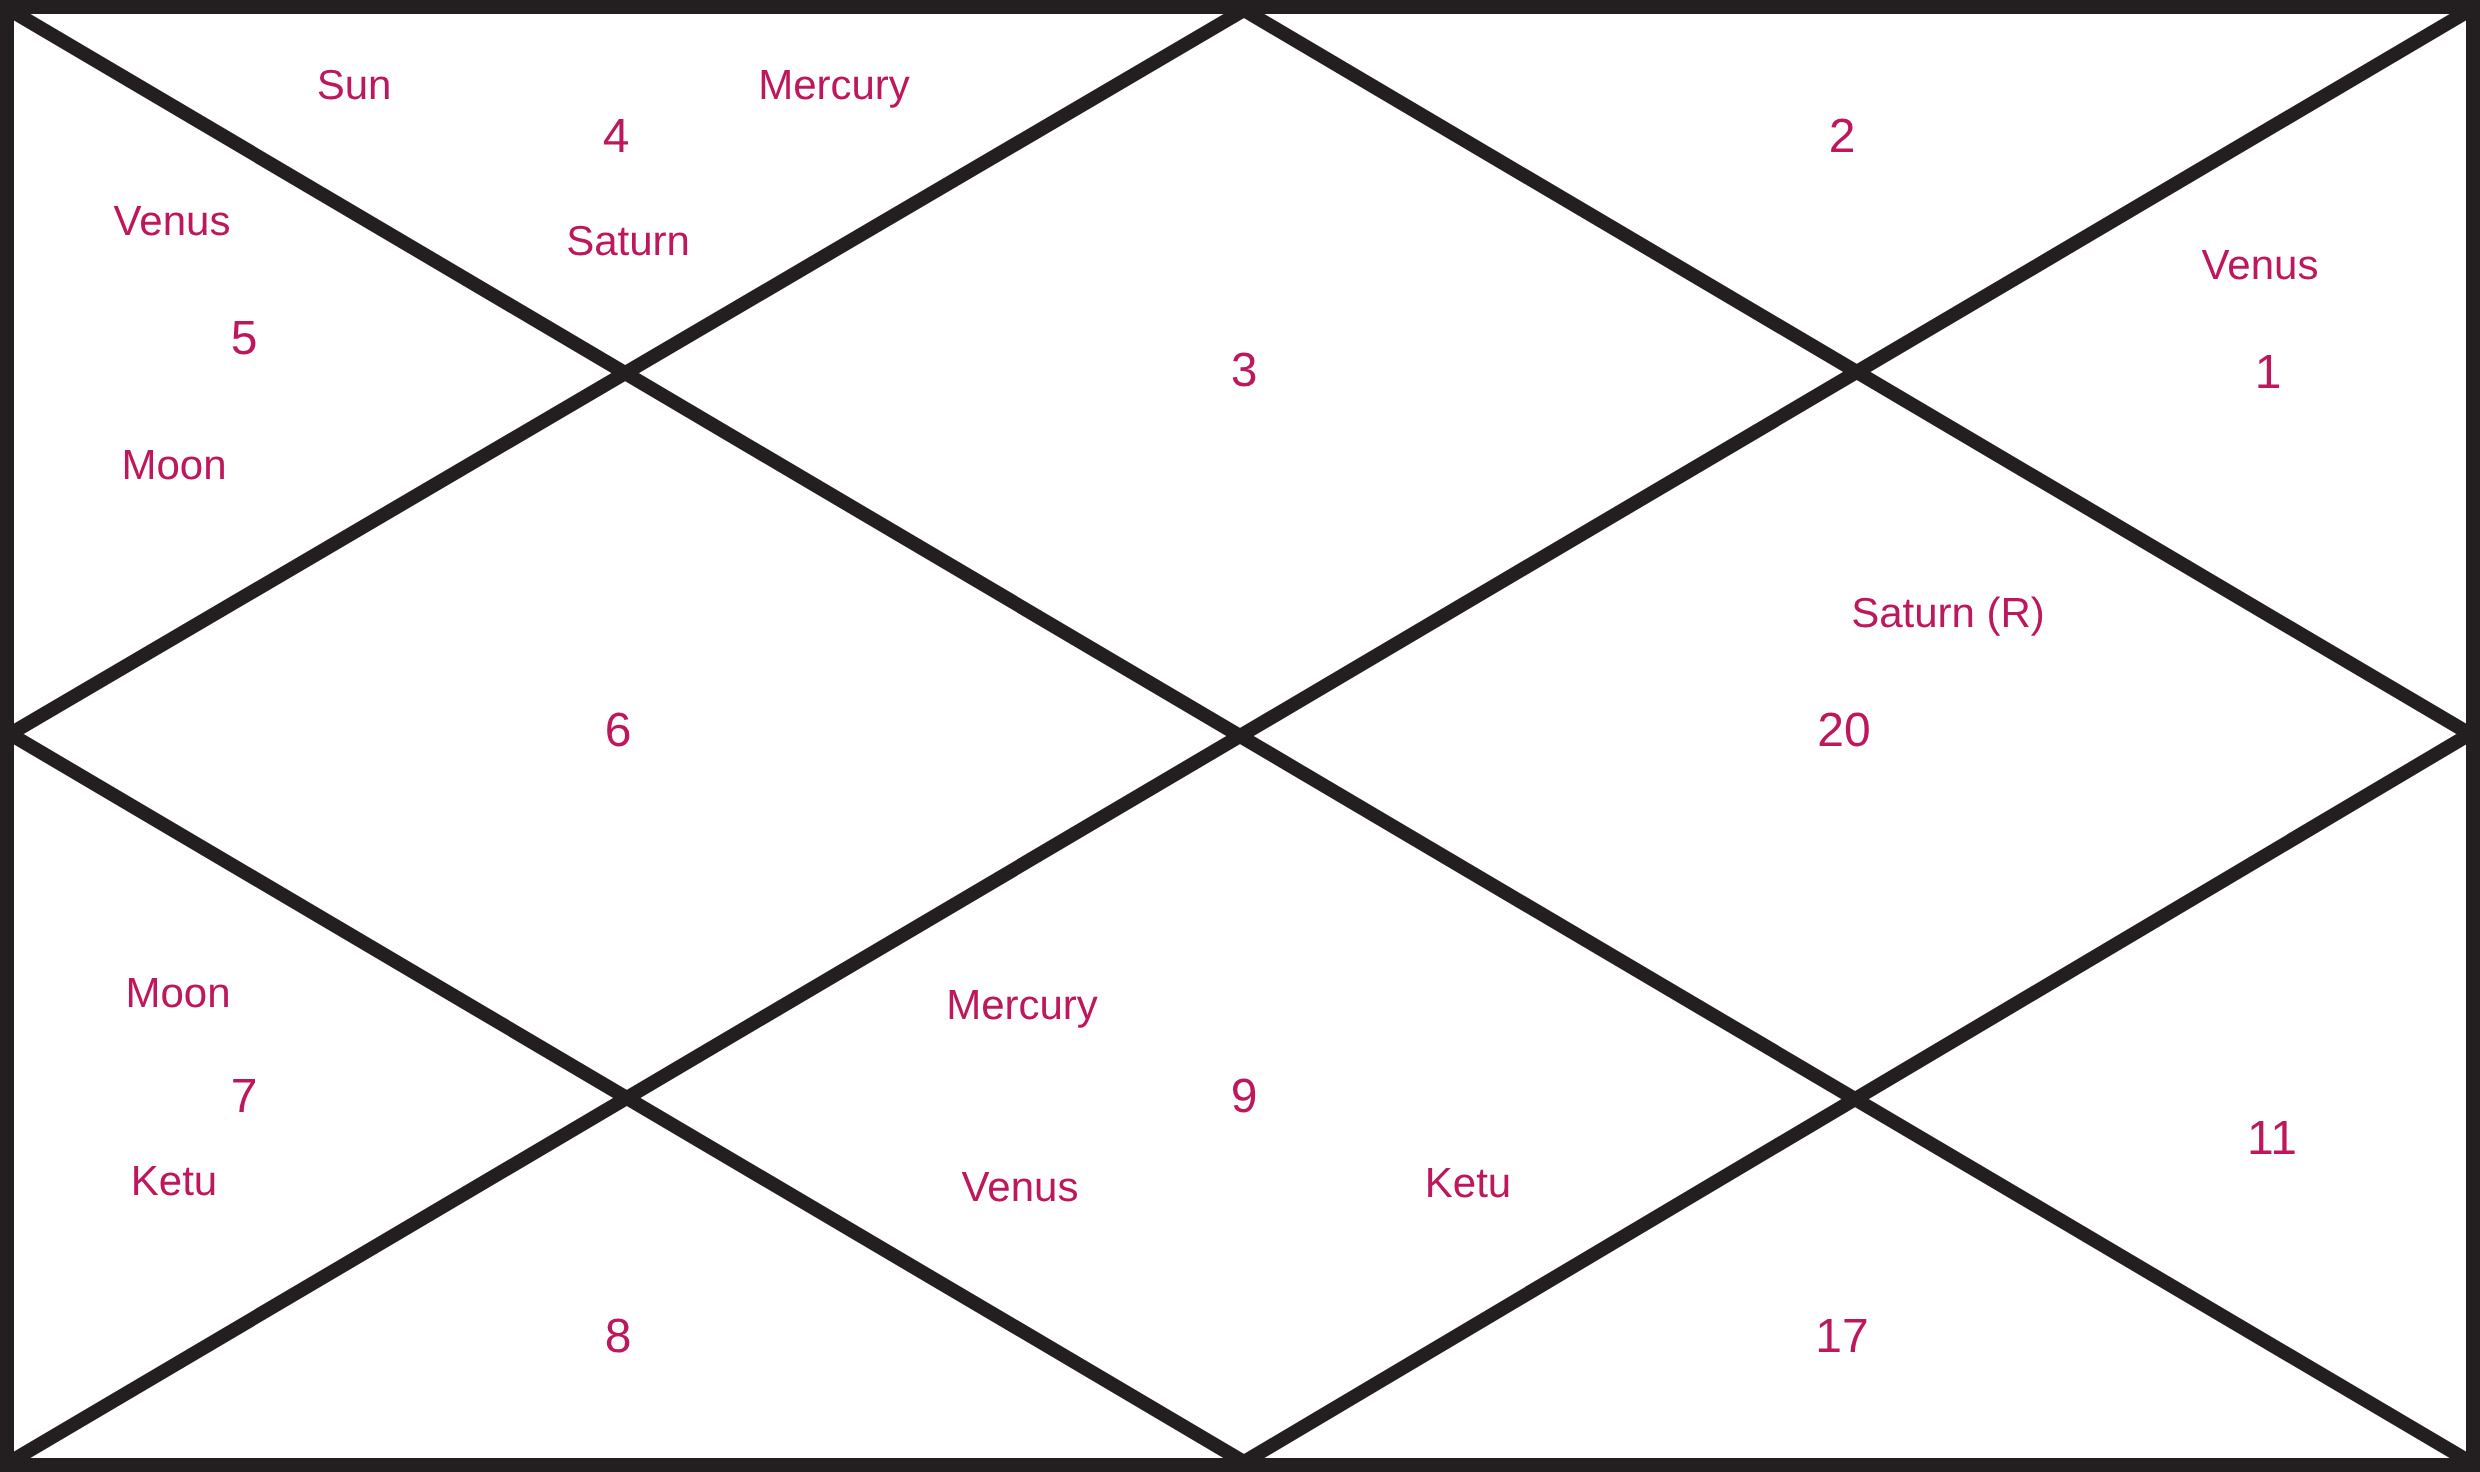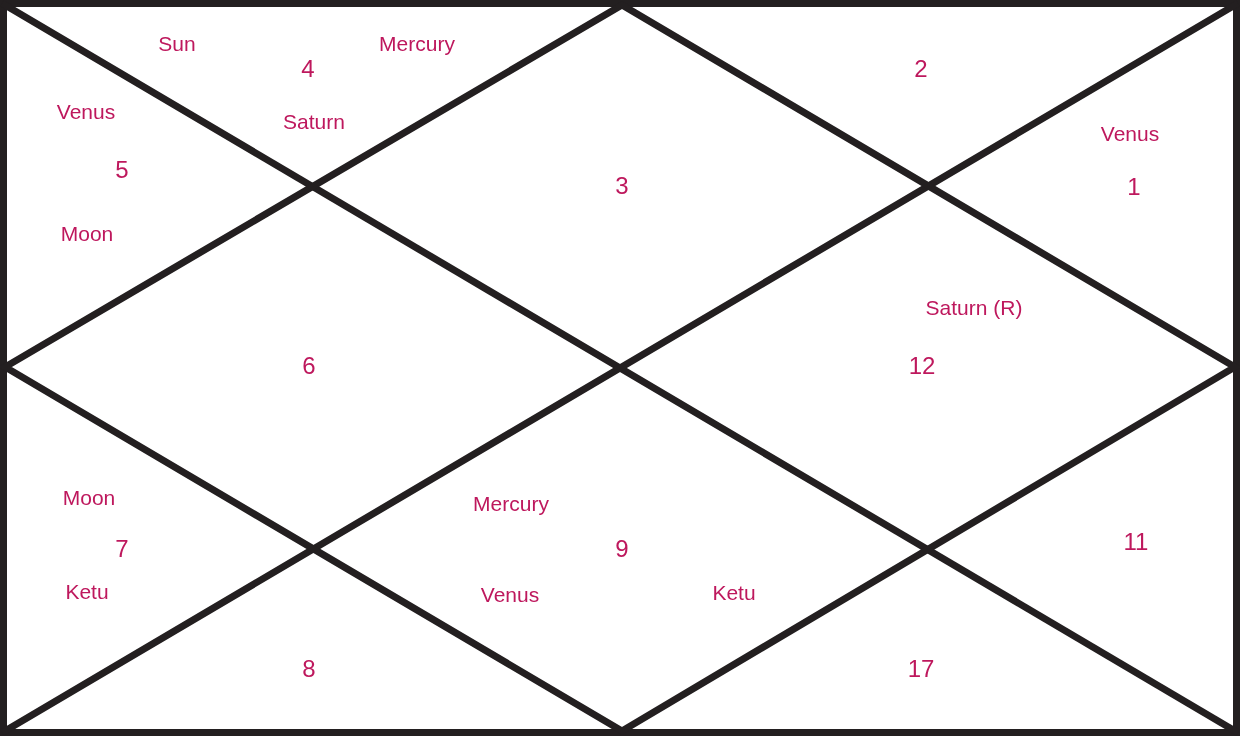--- a/index.html
+++ b/index.html
@@ -76,18 +76,18 @@
       <div class="lbl house-number" style="left: 309px; top: 366px;">6</div>
       <div class="lbl house-number" style="left: 122px; top: 549px;">7</div>
       <div class="lbl planet-label" style="left: 89px; top: 497px;">Moon</div>
       <div class="lbl planet-label" style="left: 87px; top: 591px;">Ketu</div>
       <div class="lbl house-number" style="left: 309px; top: 669px;">8</div>
       <div class="lbl house-number" style="left: 622px; top: 549px;">9</div>
       <div class="lbl planet-label" style="left: 511px; top: 503px;">Mercury</div>
       <div class="lbl planet-label" style="left: 510px; top: 594px;">Venus</div>
       <div class="lbl planet-label" style="left: 734px; top: 592px;">Ketu</div>
       <div class="lbl house-number" style="left: 921px; top: 669px;">17</div>
-      <div class="lbl house-number" style="left: 1136px; top: 542px;">11</div>
-      <div class="lbl house-number" style="left: 922px; top: 366px;">12</div>
+      <div class="lbl house-number" style="left: 1136px; top: 570px;">11</div>
+      <div class="lbl house-number" style="left: 922px; top: 366px;">20</div>
       <div class="lbl planet-label" style="left: 974px; top: 307px;">Saturn (R)</div>
     </div>
 
 </div>
 
 </body></html>

